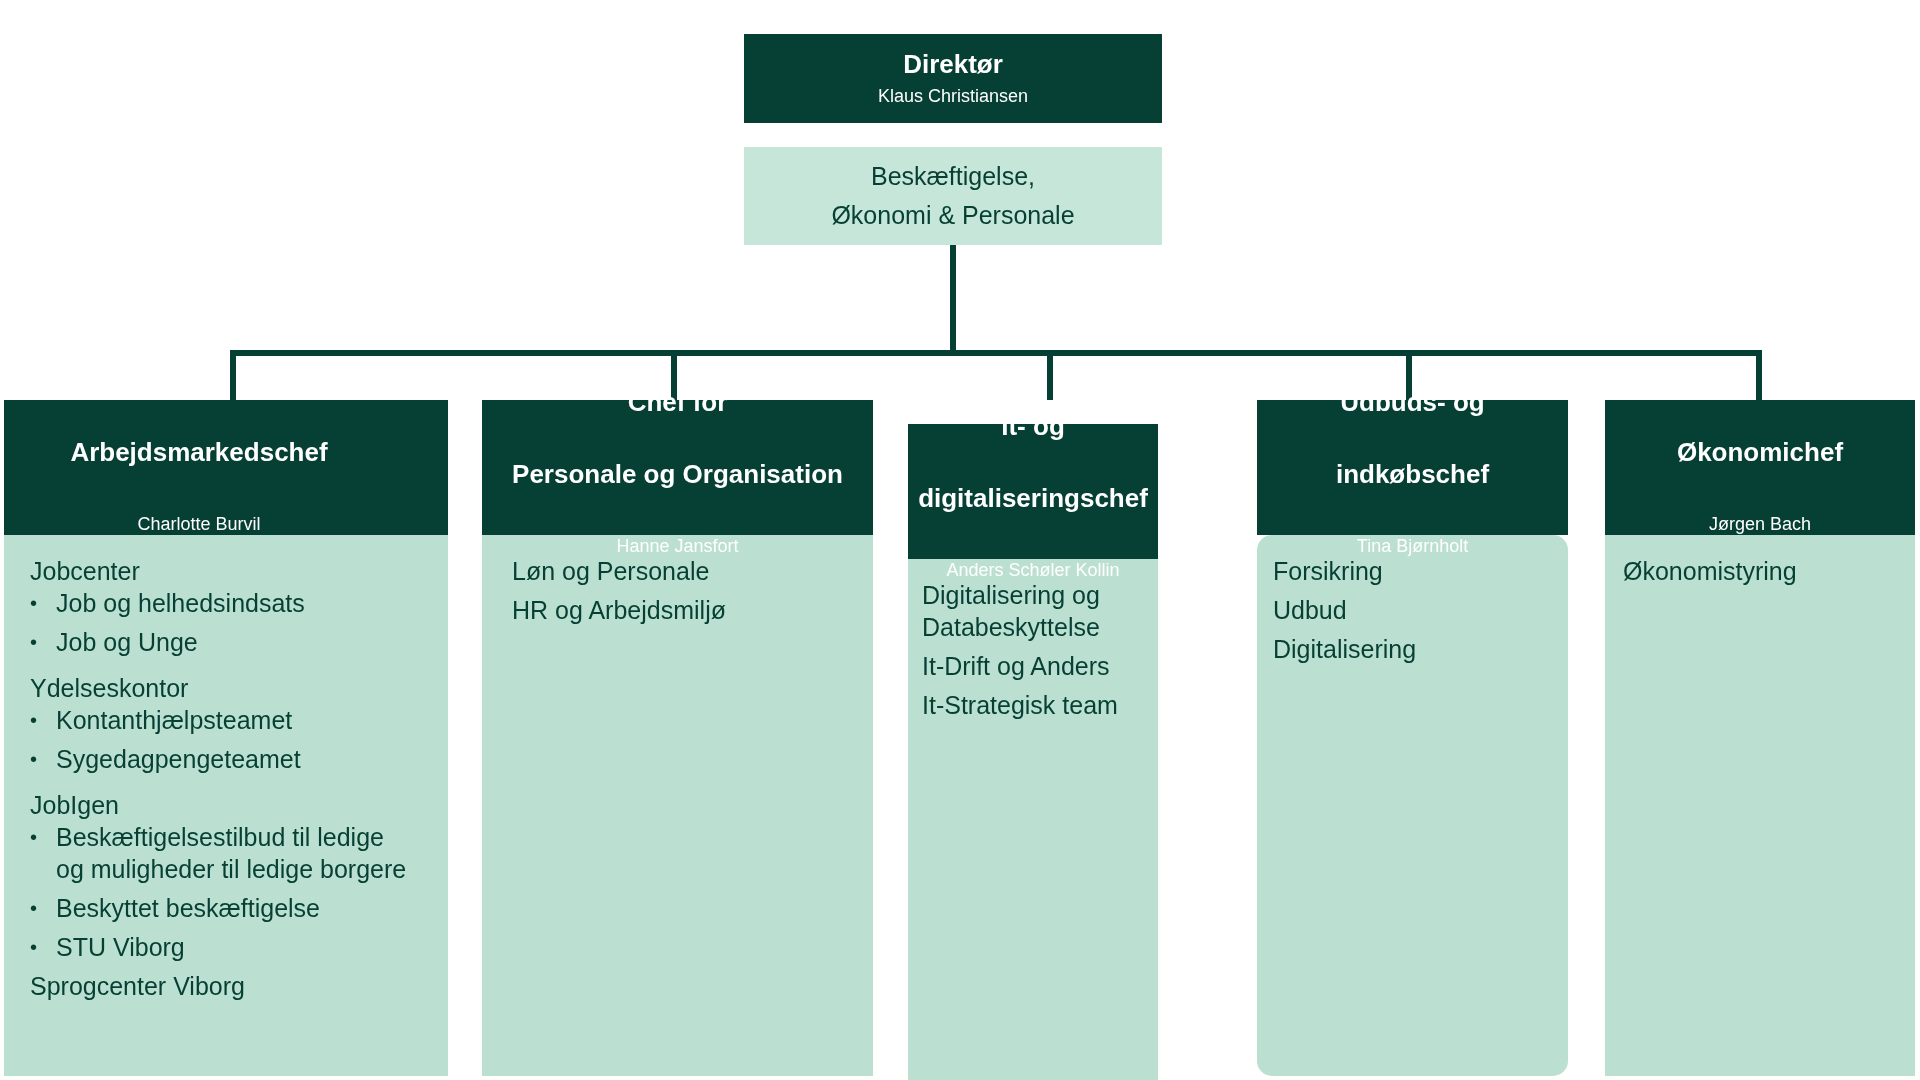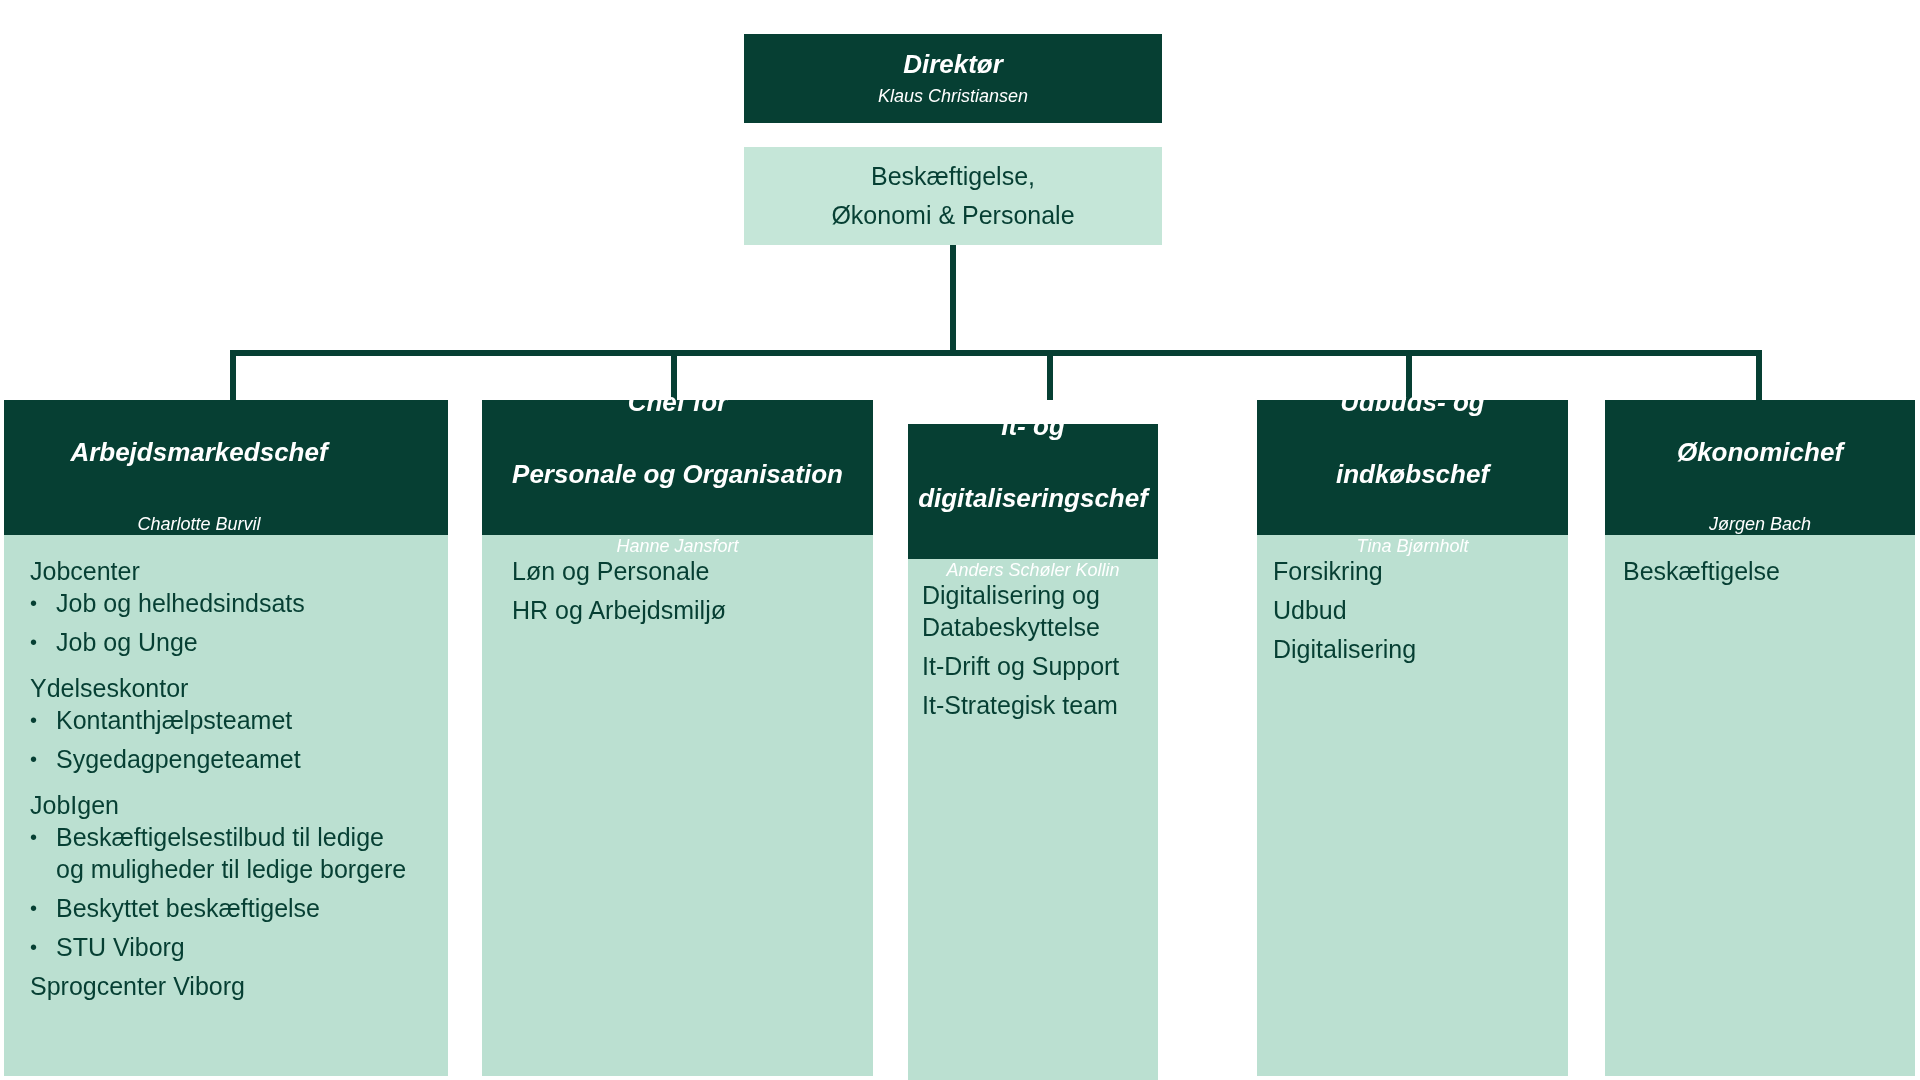--- a/index.html
+++ b/index.html
@@ -6,21 +6,21 @@
     body {
       width: 1920px; height: 1080px; position: relative; overflow: hidden;
       background: #ffffff;
       font-family: "Liberation Sans", sans-serif;
     }
     .line { position: absolute; background: #063F33; }
     .node { position: absolute; }
     .head {
       background: #063F33; color: #ffffff;
       display: flex; flex-direction: column; align-items: center; justify-content: center;
-      text-align: center; box-sizing: border-box; font-style: italic;
+      text-align: center; box-sizing: border-box;
     }
     .head .title { font-weight: bold; font-size: 26px; line-height: 32px; }
     .head .name { font-size: 18px; line-height: 32px; }
     .body {
       background: #BBE0D1; color: #063F33; box-sizing: border-box;
       font-size: 25px;
     }
     #director .head { height: 89px; padding-top: 2px; }
     #director .body {
       background: #C5E6D8; height: 98px; text-align: center;
@@ -103,39 +103,39 @@
 </div>
 
 <div class="node unit" style="left:908px; top:424px; width:250px;">
   <div class="head">
     <span class="title">It- og</span>
     <span class="title">digitaliseringschef</span>
     <span class="name">Anders Schøler Kollin</span>
   </div>
   <div class="body" style="padding-left:14px;">
     <div class="plain-item" style="width:220px;">Digitalisering og Databeskyttelse</div>
-    <div class="plain-item">It-Drift og Support</div>
+    <div class="plain-item">It-Drift og Anders</div>
     <div class="plain-item">It-Strategisk team</div>
   </div>
 </div>
 
 <div class="node unit" style="left:1257px; top:400px; width:311px;">
   <div class="head">
     <span class="title">Udbuds- og</span>
     <span class="title">indkøbschef</span>
     <span class="name">Tina Bjørnholt</span>
   </div>
-  <div class="body" style="padding-left:16px;">
+  <div class="body" style="padding-left:16px;border-radius:15px;">
     <div class="plain-item">Forsikring</div>
     <div class="plain-item">Udbud</div>
     <div class="plain-item">Digitalisering</div>
   </div>
 </div>
 
 <div class="node unit" style="left:1605px; top:400px; width:310px;">
   <div class="head" style="padding-top:40px;">
     <span class="title">Økonomichef</span>
     <span class="name">Jørgen Bach</span>
   </div>
   <div class="body" style="padding-left:18px;">
-    <div class="plain-item">Beskæftigelse</div>
+    <div class="plain-item">Økonomistyring</div>
   </div>
 </div>
 
 </body></html>

